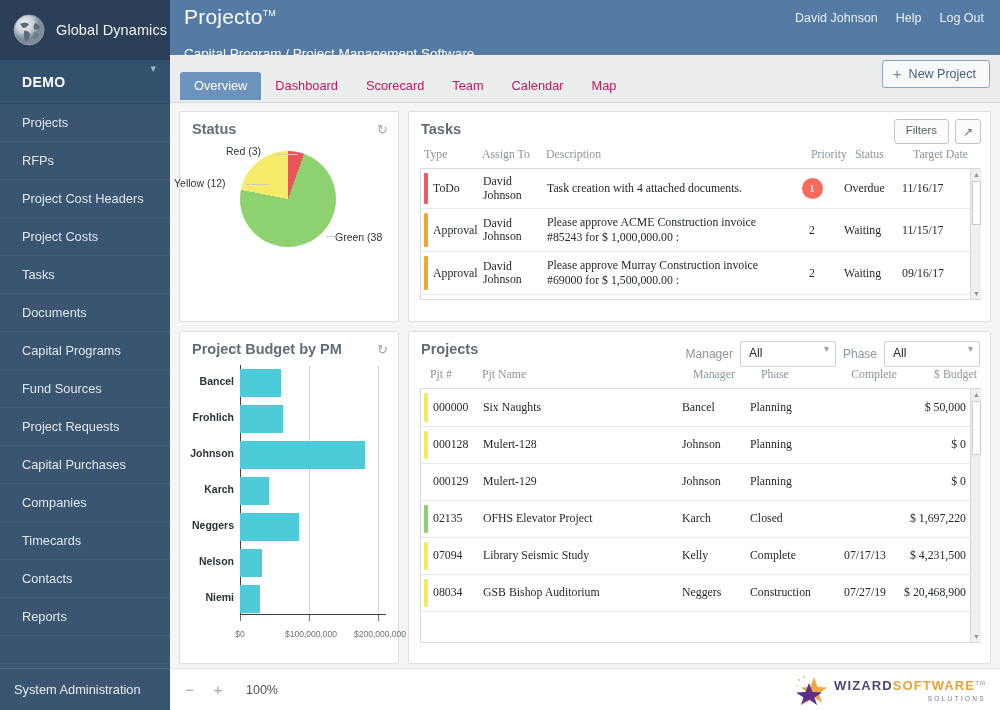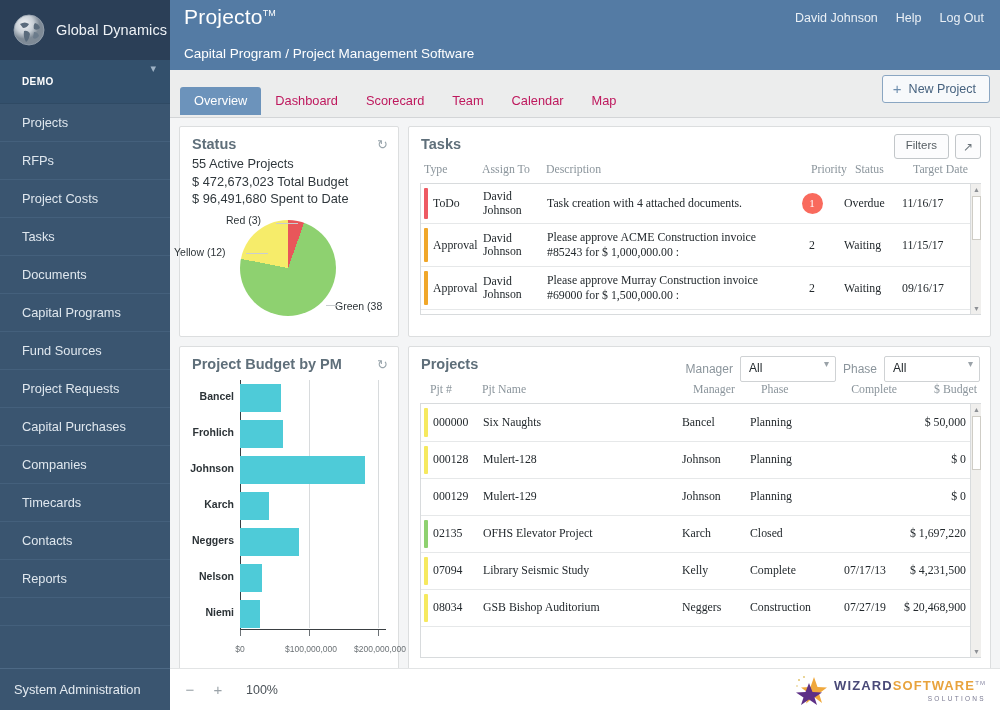--- a/index.html
+++ b/index.html
@@ -23,21 +23,21 @@
     display: flex; align-items: center; gap: 8px; padding-left: 10px;
   }
   .globe { width: 38px; height: 38px; flex: 0 0 38px; position: relative; }
   .brand-name { color: #eef2f6; font-size: 14.5px; letter-spacing: .1px; }
 
   .demo-row {
     height: 44px; background: #33506c;
     display: flex; align-items: center; padding-left: 22px;
     position: relative; border-bottom: 1px solid #2f4a64;
   }
-  .demo-row .lbl { color: #ffffff; font-size: 10px; font-weight: bold; letter-spacing: .4px;}
+  .demo-row .lbl { color: #ffffff; font-size: 14px; font-weight: bold; letter-spacing: .4px;}
   .demo-row .chev {
     position: absolute; right: 14px; top: 2px;
     color: #9fb3c6; font-size: 11px;
   }
 
   .nav { flex: 1 1 auto; }
   .nav-item {
     height: 38px; display: flex; align-items: center;
     padding-left: 22px;
     color: #dfe7ee; font-size: 12.8px;
@@ -49,21 +49,21 @@
     height: 42px; display: flex; align-items: center; padding-left: 14px;
     color: #e4ebf1; font-size: 12.8px;
     border-top: 1px solid #4d6985;
     background: #3a5570;
   }
 
   
   #main { width: 830px; height: 710px; position: relative; background: #f4f5f6; }
 
   .topbar {
-    height: 70px; background: #547ba4;
+    height: 55px; background: #547ba4;
     padding: 5px 14px 0 14px; position: relative;
   }
   .app-title { color: #ffffff; font-size: 21px; font-weight: normal; letter-spacing: .2px; }
   .app-title sup { font-size: 9px; vertical-align: super; }
   .app-sub { color: #ffffff; font-size: 13.5px; margin-top: 17px; }
   .topright { position: absolute; right: 16px; top: 11px; display: flex; gap: 18px; }
   .topright a { color: #eaf0f6; font-size: 12.5px; text-decoration: none; cursor: pointer; }
 
   .tabbar {
     height: 48px; background: #eceded; border-bottom: 1px solid #d3d5d7;
@@ -240,20 +240,23 @@
     </div>
 
     <div class="nav">
       <div class="nav-item">
           <span>Projects</span>
         </div>
       <div class="nav-item">
           <span>RFPs</span>
         </div>
       <div class="nav-item">
+          <span>Project Cost Headers</span>
+        </div>
+      <div class="nav-item">
           <span>Project Costs</span>
         </div>
       <div class="nav-item">
           <span>Tasks</span>
         </div>
       <div class="nav-item">
           <span>Documents</span>
         </div>
       <div class="nav-item">
           <span>Capital Programs</span>
@@ -312,25 +315,20 @@
       </div>
     </div>
 
     <div class="content">
 
       <div class="colL">
 
         <div class="card" id="status-card">
           <div class="card-title">Status</div>
           <div class="refresh">↻</div>
-          <div class="status-lines">
-            <div>55  Active Projects</div>
-            <div>$ 472,673,023  Total Budget</div>
-            <div>$ 96,491,680  Spent to Date</div>
-          </div>
           <div class="pie-wrap">
             <div class="pie"></div>
             <div class="pie-lbl red">Red (3)</div>
             <div class="leader" style="left:96px;top:11px;width:22px;"></div>
             <div class="pie-lbl yellow">Yellow (12)</div>
             <div class="leader" style="left:66px;top:41px;width:22px;"></div>
             <div class="pie-lbl green">Green (38</div>
             <div class="leader" style="left:146px;top:93px;width:14px;"></div>
           </div>
         </div>

